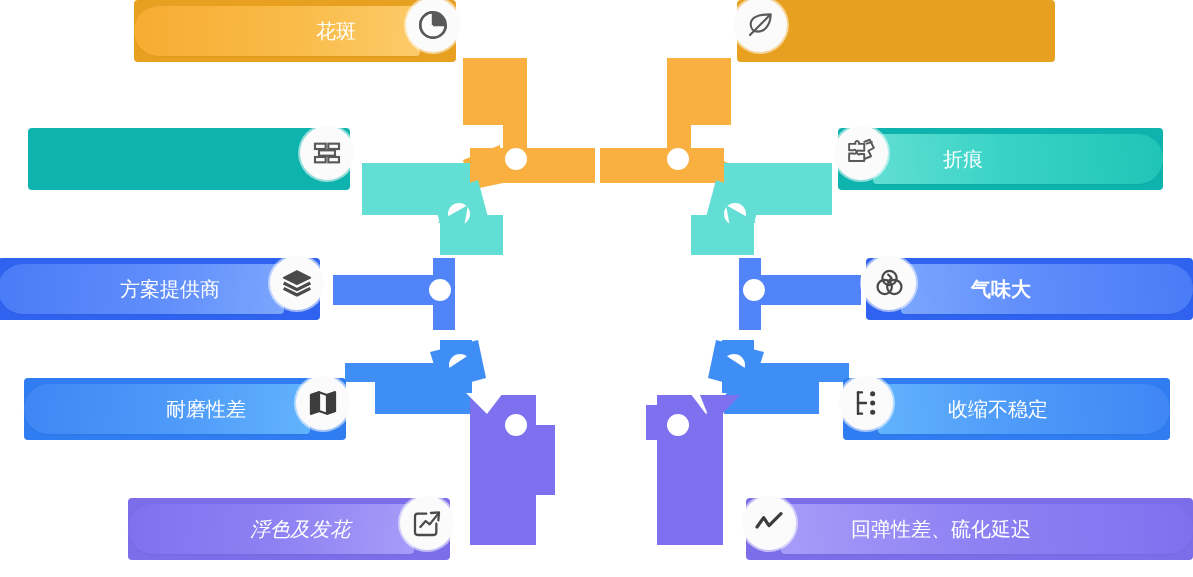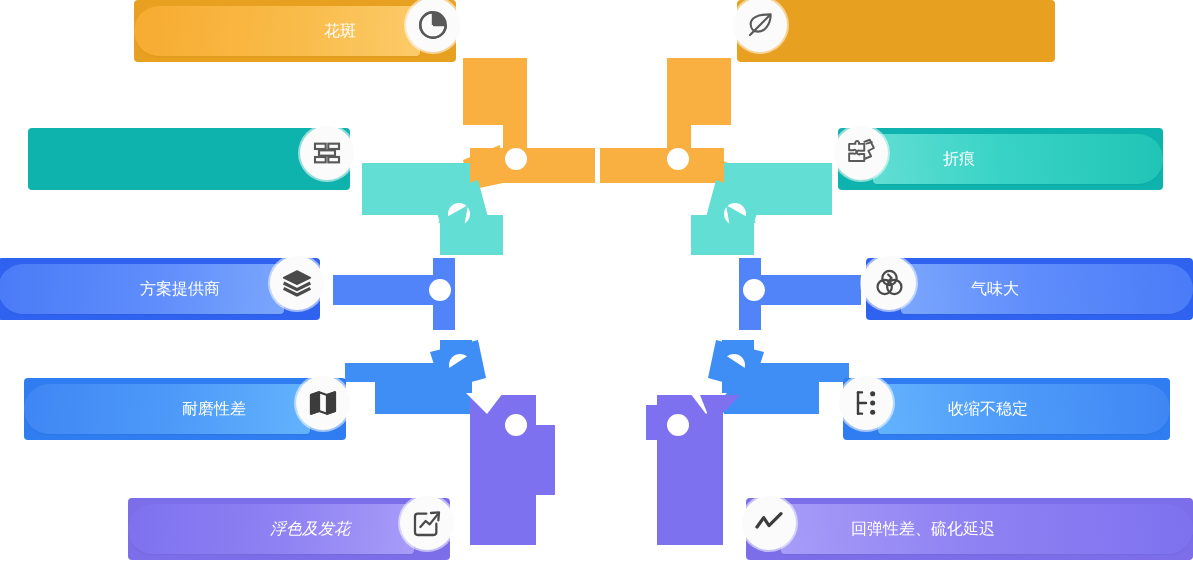--- a/index.html
+++ b/index.html
@@ -42,21 +42,21 @@
     position:absolute;left:0;top:0;right:0;bottom:0;
     border-radius:4px;
   }
   .pill .body{
     position:absolute;top:6px;height:50px;
     border-radius:25px;
     display:flex;align-items:center;
     box-shadow:0 1px 2px rgba(0,0,0,.05);
   }
   .pill .label{
-    color:#ffffff;font-size:16px;line-height:24px;white-space:nowrap;
+    color:#ffffff;font-size:20px;line-height:24px;white-space:nowrap;
   }
   .badge{
     position:absolute;top:-2px;width:54px;height:54px;border-radius:50%;
     background:#fbfbfb;
     display:flex;align-items:center;justify-content:center;
     box-shadow:0 0 0 2px rgba(255,255,255,.55);
   }
   .badge svg{display:block;}
 
   
@@ -73,21 +73,21 @@
   .t-orange .base{background:#e8a020;}
   .t-orange .body{background:linear-gradient(95deg,#f7ab31 0%,#f9bb48 55%,#fccb6a 100%);}
   .t-orange.right .body{background:linear-gradient(265deg,#f7ab31 0%,#f9bb48 55%,#fccb6a 100%);}
 
   .t-teal .base{background:#0fb3ad;}
   .t-teal .body{background:linear-gradient(95deg,#20c4b6 0%,#38d3c6 55%,#62ded3 100%);}
   .t-teal.right .body{background:linear-gradient(265deg,#20c4b6 0%,#38d3c6 55%,#62ded3 100%);}
 
   .t-blue .base{background:#2f63ef;}
   .t-blue .body{background:linear-gradient(95deg,#4a7bf7 0%,#5f8dfb 55%,#7ba6fd 100%);}
-  .t-blue.right .body{background:linear-gradient(265deg,#4a7bf7 0%,#5f8dfb 55%,#7ba6fd 100%);}
+  .t-blue.right .body{background:linear-gradient(265deg,#4a7bf7 0%,#5f8dfb 55%,#7ba6fd 100%);font-weight:bold;}
 
   .t-lightblue .base{background:#2f7df0;}
   .t-lightblue .body{background:linear-gradient(95deg,#3f86f4 0%,#4e9bf9 55%,#62b3fd 100%);align-items:center;}
   .t-lightblue.right .body{background:linear-gradient(265deg,#3f86f4 0%,#4e9bf9 55%,#62b3fd 100%);}
 
   .t-purple .base{background:#7b6ee8;}
   .t-purple .body{background:linear-gradient(95deg,#7e71ef 0%,#8f82f3 55%,#a79cf8 100%);}
   .t-purple.right .body{background:linear-gradient(265deg,#7e71ef 0%,#8f82f3 55%,#a79cf8 100%);}
 </style>
 </head>

